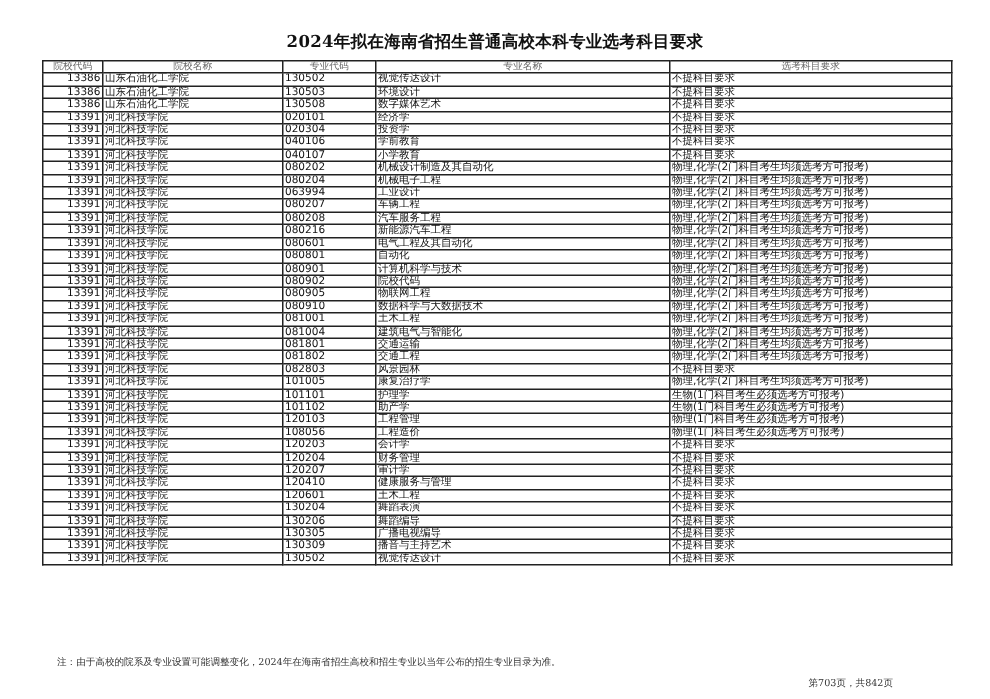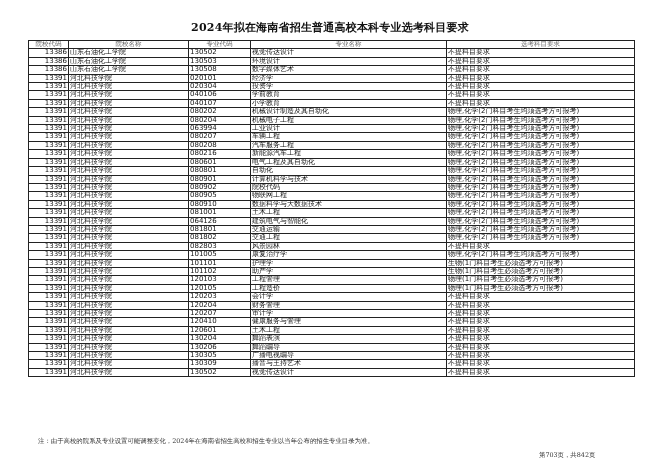--- a/index.html
+++ b/index.html
@@ -180,21 +180,21 @@
       <tr>
         <td class="c-code">13391</td>
         <td class="c-school">河北科技学院</td>
         <td class="c-mcode">081001</td>
         <td class="c-mname">土木工程</td>
         <td class="c-req">物理,化学(2门科目考生均须选考方可报考)</td>
       </tr>
       <tr>
         <td class="c-code">13391</td>
         <td class="c-school">河北科技学院</td>
-        <td class="c-mcode">064126</td>
+        <td class="c-mcode">081004</td>
         <td class="c-mname">建筑电气与智能化</td>
         <td class="c-req">物理,化学(2门科目考生均须选考方可报考)</td>
       </tr>
       <tr>
         <td class="c-code">13391</td>
         <td class="c-school">河北科技学院</td>
         <td class="c-mcode">081801</td>
         <td class="c-mname">交通运输</td>
         <td class="c-req">物理,化学(2门科目考生均须选考方可报考)</td>
       </tr>
@@ -236,21 +236,21 @@
       <tr>
         <td class="c-code">13391</td>
         <td class="c-school">河北科技学院</td>
         <td class="c-mcode">120103</td>
         <td class="c-mname">工程管理</td>
         <td class="c-req">物理(1门科目考生必须选考方可报考)</td>
       </tr>
       <tr>
         <td class="c-code">13391</td>
         <td class="c-school">河北科技学院</td>
-        <td class="c-mcode">120105</td>
+        <td class="c-mcode">108056</td>
         <td class="c-mname">工程造价</td>
         <td class="c-req">物理(1门科目考生必须选考方可报考)</td>
       </tr>
       <tr>
         <td class="c-code">13391</td>
         <td class="c-school">河北科技学院</td>
         <td class="c-mcode">120203</td>
         <td class="c-mname">会计学</td>
         <td class="c-req">不提科目要求</td>
       </tr>

